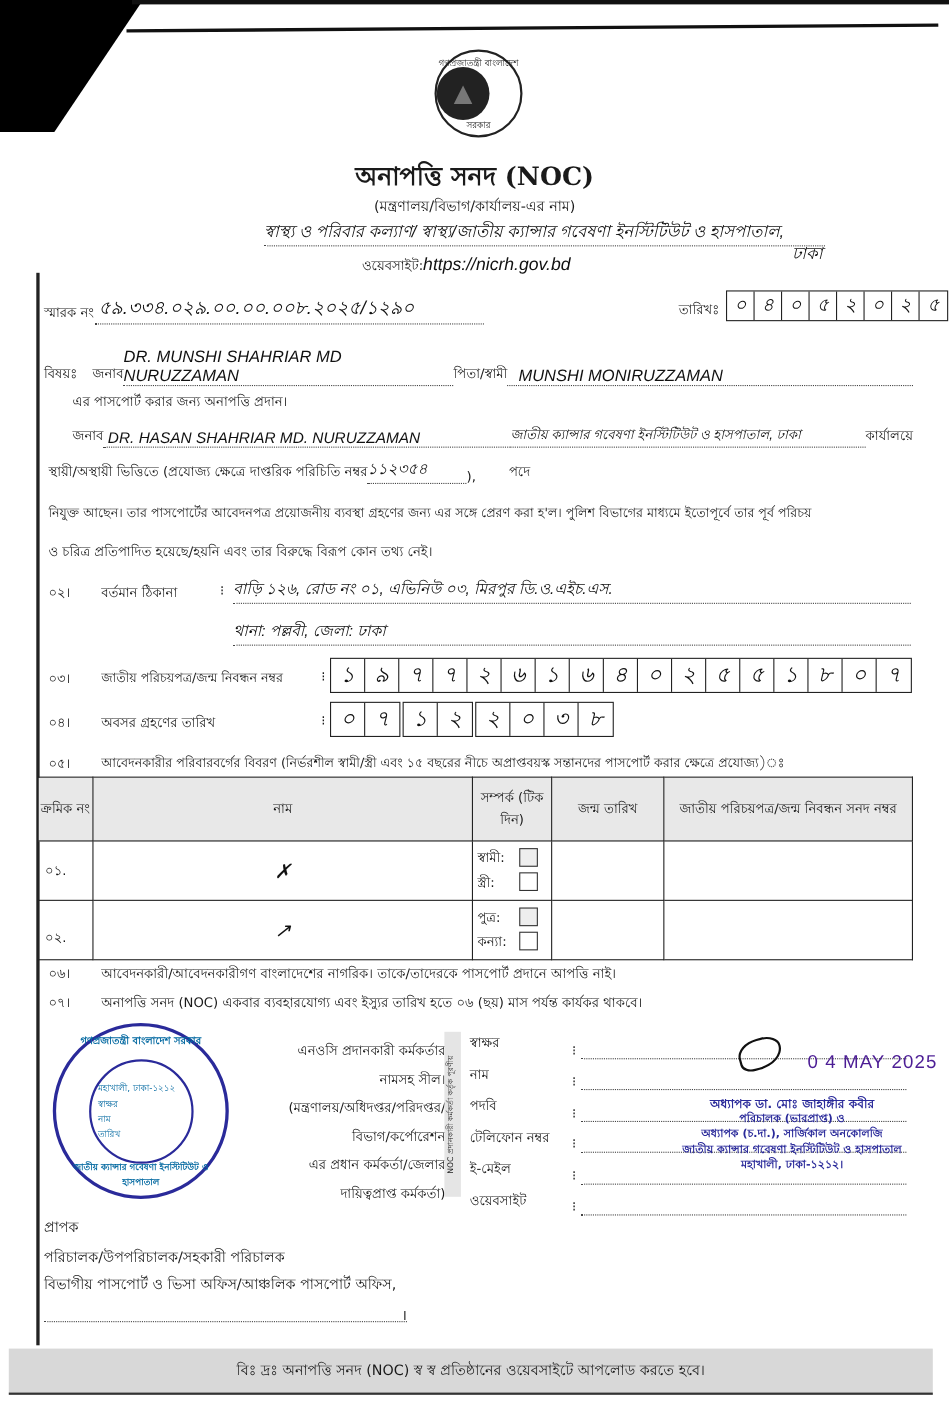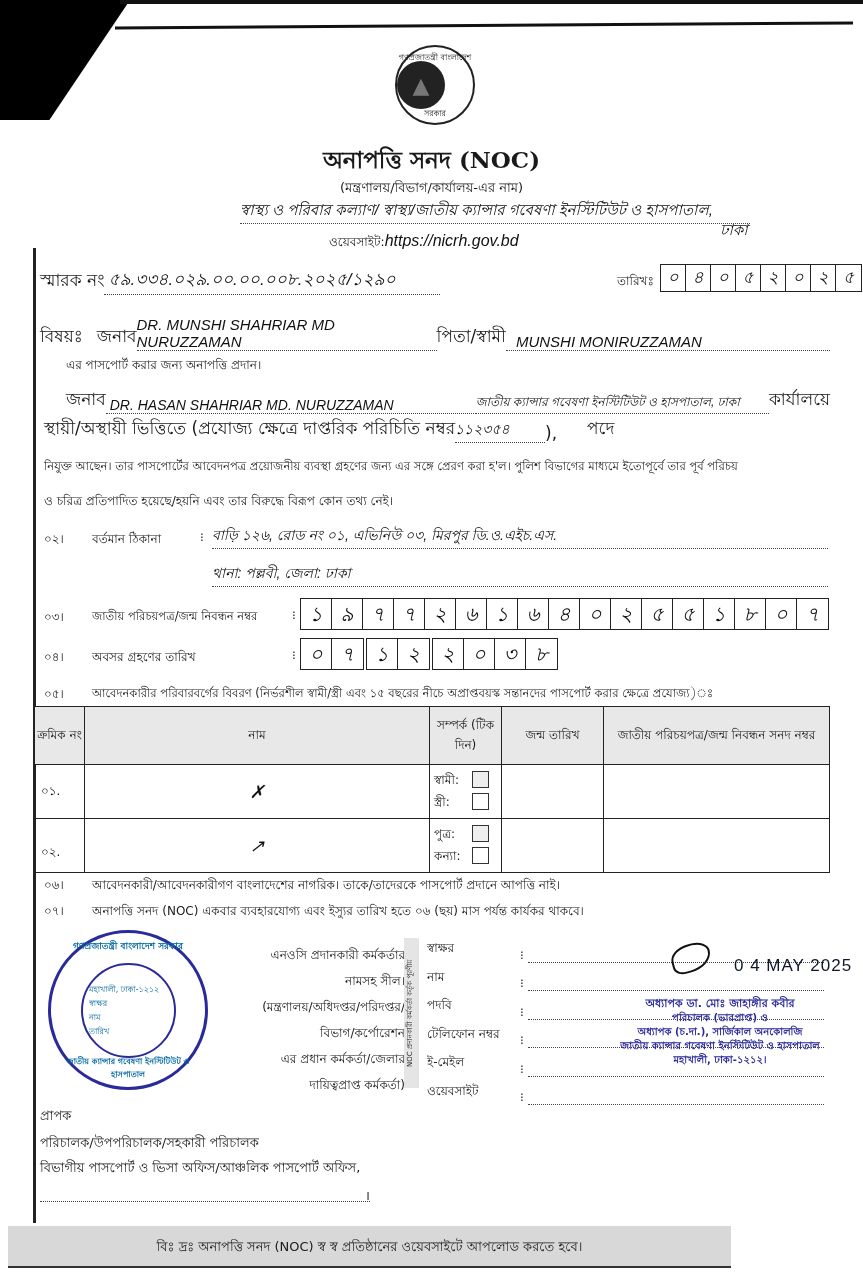--- a/index.html
+++ b/index.html
@@ -20,21 +20,21 @@
   .seal-text-bottom { position: absolute; bottom: 3px; left: 0; right: 0; text-align: center; font-size: 8px; }
 
   .title { position: absolute; top: 142px; left: 0; width: 863px; text-align: center; font-family: "DejaVu Serif", serif; font-size: 23px; font-weight: bold; }
   .subtitle { position: absolute; top: 178px; left: 0; width: 863px; text-align: center; font-size: 13px; }
   .hand { font-family: "Liberation Sans", sans-serif; color: #111; font-style: italic; }
   .ministry { position: absolute; top: 198px; left: 240px; width: 510px; font-size: 15px; border-bottom: 1px dotted #444; }
   .ministry2 { position: absolute; top: 218px; left: 720px; font-size: 15px; }
   .website { position: absolute; top: 232px; left: 313px; font-size: 12px; margin-left: 16px; }
   .website .val { font-size: 16px; }
 
-  .label { font-size: 17px; }
+  .label { font-size: 12px; }
   .row { position: absolute; display: flex; align-items: flex-end; }
   .dots { border-bottom: 1px dotted #444; }
 
   .memo { top: 266px; left: 40px; width: 400px; }
   .memo .val { font-size: 17px; flex: 1; padding-left: 4px; }
   .date-box { position: absolute; top: 264px; left: 660px; display: flex; border: 1.5px solid #222; }
   .date-box span { width: 25px; height: 26px; border-right: 1px solid #222; text-align: center; font-size: 17px; line-height: 26px; }
   .date-box span:last-child { border-right: none; }
   .date-label { position: absolute; top: 272px; left: 617px; font-size: 12px; }
 
@@ -52,30 +52,30 @@
   .chk i { display: inline-block; width: 17px; height: 17px; border: 1px solid #333; background: #fff; }
   .chk i.shaded { background: #eee; }
 
   .sig-left { position: absolute; top: 942px; left: 220px; width: 185px; text-align: right; font-size: 12px; line-height: 26px; }
   .noc-vert { position: absolute; top: 938px; left: 404px; width: 15px; height: 150px; background: #e5e5e5; writing-mode: vertical-rl; transform: rotate(180deg); font-size: 7px; text-align: center; }
   .sig-labels { position: absolute; top: 934px; left: 427px; font-size: 12px; line-height: 28.5px; }
   .sig-lines { position: absolute; top: 934px; left: 528px; width: 296px; }
   .sig-lines div { height: 28.5px; border-bottom: 1px dotted #444; position: relative; }
   .sig-lines div::before { content: "⁝"; position: absolute; left: -8px; bottom: 0; font-size: 12px; }
 
-  .stamp-date { position: absolute; top: 956px; left: 734px; color: #0f172a; font-size: 17px; font-family: "Liberation Sans Narrow","Liberation Sans", sans-serif; letter-spacing: 1px; }
+  .stamp-date { position: absolute; top: 956px; left: 734px; color: #4c1d95; font-size: 17px; font-family: "Liberation Sans Narrow","Liberation Sans", sans-serif; letter-spacing: 1px; }
   .blue-stamp { position: absolute; top: 997px; left: 600px; width: 240px; text-align: center; color: #2a2a9a; font-size: 10px; line-height: 14px; font-weight: bold; }
   .signature { position: absolute; top: 944px; left: 671px; width: 40px; height: 28px; border: 2px solid #111; border-radius: 50% 40% 60% 30%; transform: rotate(-15deg); }
 
   .round-stamp { position: absolute; top: 930px; left: 48px; width: 160px; height: 160px; border: 3px solid #2a2a9a; border-radius: 50%; color: #0369a1; }
   .round-stamp .inner { position: absolute; top: 30px; left: 30px; width: 95px; height: 95px; border: 2px solid #2a2a9a; border-radius: 50%; font-size: 8px; padding: 18px 6px; line-height: 14px; }
   .round-stamp .ring { position: absolute; top: 6px; left: 0; width: 100%; text-align: center; font-size: 9px; font-weight: bold; }
 
   .recip { position: absolute; left: 40px; font-size: 13px; }
-  .footer { position: absolute; top: 1226px; left: 8px; width: 723px; height: 42px; background: #d8d8d8; border-bottom: 2px solid #333; text-align: center; line-height: 42px; font-size: 13px; }
+  .footer { position: absolute; top: 1226px; left: 8px; width: 840px; height: 42px; background: #d8d8d8; border-bottom: 2px solid #333; text-align: center; line-height: 42px; font-size: 13px; }
 </style>
 </head>
 <body>
 
 <div class="corner"></div>
 <div class="top-edge"></div>
 <div class="top-rule"></div>
 <div class="left-border"></div>
 
 <div class="seal">

